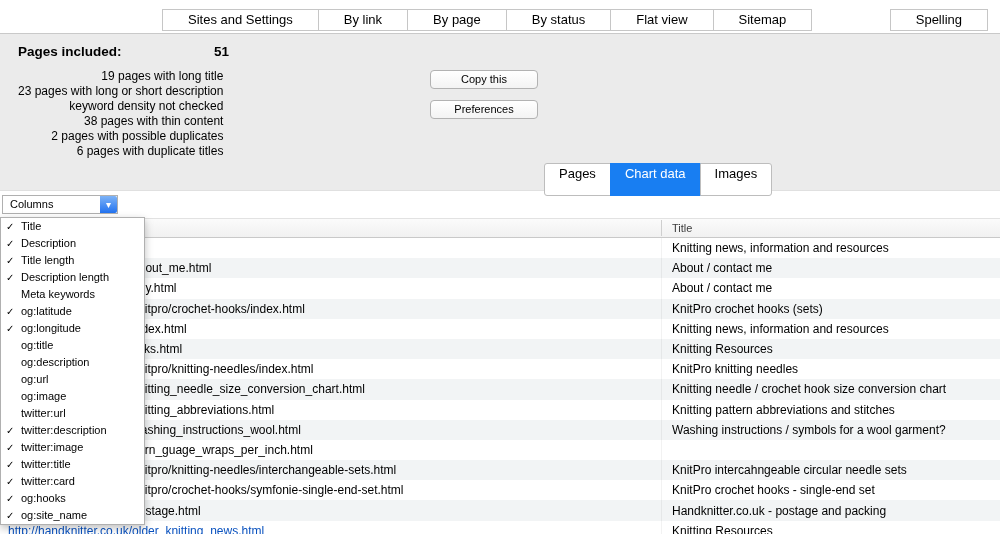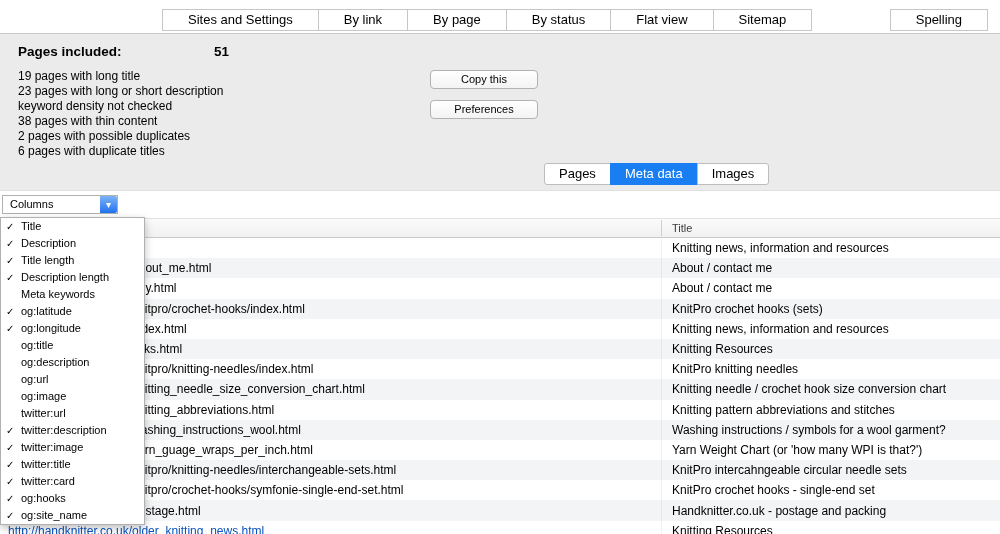--- a/index.html
+++ b/index.html
@@ -18,33 +18,33 @@
     background:#fff; border:1px solid #c6c6c6; margin-left:-1px;
     white-space:nowrap; cursor:default;
   }
   .tab.selected { background:var(--accent); border-color:var(--accent); color:#fff;margin-top:27px; }
 
   
   .panel { position:absolute; top:33px; left:0; right:0; height:158px;
     background:#ebebeb; border-top:1px solid #c9c9c9; border-bottom:1px solid #e0e0e0; }
   .summary-label { position:absolute; left:18px; top:44px; font-size:13.5px; font-weight:bold; }
   .summary-value { position:absolute; left:214px; top:44px; font-size:13.5px; font-weight:bold; }
-  .summary-lines { position:absolute; left:18px; top:69px; font-size:12px; line-height:15px; }
+  .summary-lines { position:absolute; left:18px; top:69px; font-size:12px; line-height:15px;text-align:right; }
 
   .push-btn {
     position:absolute; left:430px; width:108px; height:19px;
     background:linear-gradient(#ffffff,#f3f3f3); border:1px solid #b2b2b2;
     border-radius:4px; font-size:11px; line-height:17px; text-align:center; cursor:default;
   }
   .btn-copy { top:70px; } .btn-pref { top:100px; }
 
   
   .segments { position:absolute; left:544px; top:163px; display:flex; }
   .segment {
-    height:22px; line-height:20px; padding:0 14px; font-size:13px;
+    height:33px; line-height:20px; padding:0 14px; font-size:13px;
     background:#fff; border:1px solid #bdbdbd; margin-left:-1px; white-space:nowrap; cursor:default;
   }
   .segment:first-child { border-radius:3px 0 0 3px; margin-left:0; }
   .segment:last-child { border-radius:0 3px 3px 0; }
   .segment.selected { background:var(--accent); border-color:var(--accent); color:#fff; }
 
   
   .columns-btn {
     position:absolute; left:2px; top:195px; width:116px; height:19px;
     background:#fff; border:1px solid #b0b0b0; border-radius:0; cursor:default;
@@ -110,21 +110,21 @@
     <div>38 pages with thin content</div>
     <div>2 pages with possible duplicates</div>
     <div>6 pages with duplicate titles</div>
   </div>
 
 <div class="push-btn btn-copy">Copy this</div>
 <div class="push-btn btn-pref">Preferences</div>
 
 <div class="segments" id="segments">
     <div class="segment">Pages</div>
-    <div class="segment selected">Meta data</div>
+    <div class="segment selected">Chart data</div>
     <div class="segment">Images</div>
   </div>
 
 <div class="table-header">
   <div class="th-sep"></div>
   <div class="th-title">Title</div>
 </div>
 
 <div class="table-body" id="table-body">
     <div class="row">
@@ -162,21 +162,20 @@
     <div class="row">
       <span class="cell url">http://handknitter.co.uk/knitting_abbreviations.html</span>
       <span class="cell title">Knitting pattern abbreviations and stitches</span>
     </div>
     <div class="row">
       <span class="cell url">http://handknitter.co.uk/washing_instructions_wool.html</span>
       <span class="cell title">Washing instructions / symbols for a wool garment?</span>
     </div>
     <div class="row">
       <span class="cell url">http://handknitter.co.uk/yarn_guage_wraps_per_inch.html</span>
-      <span class="cell title">Yarn Weight Chart (or 'how many WPI is that?')</span>
     </div>
     <div class="row">
       <span class="cell url">http://handknitter.co.uk/knitpro/knitting-needles/interchangeable-sets.html</span>
       <span class="cell title">KnitPro intercahngeable circular needle sets</span>
     </div>
     <div class="row">
       <span class="cell url">http://handknitter.co.uk/knitpro/crochet-hooks/symfonie-single-end-set.html</span>
       <span class="cell title">KnitPro crochet hooks - single-end set</span>
     </div>
     <div class="row">

